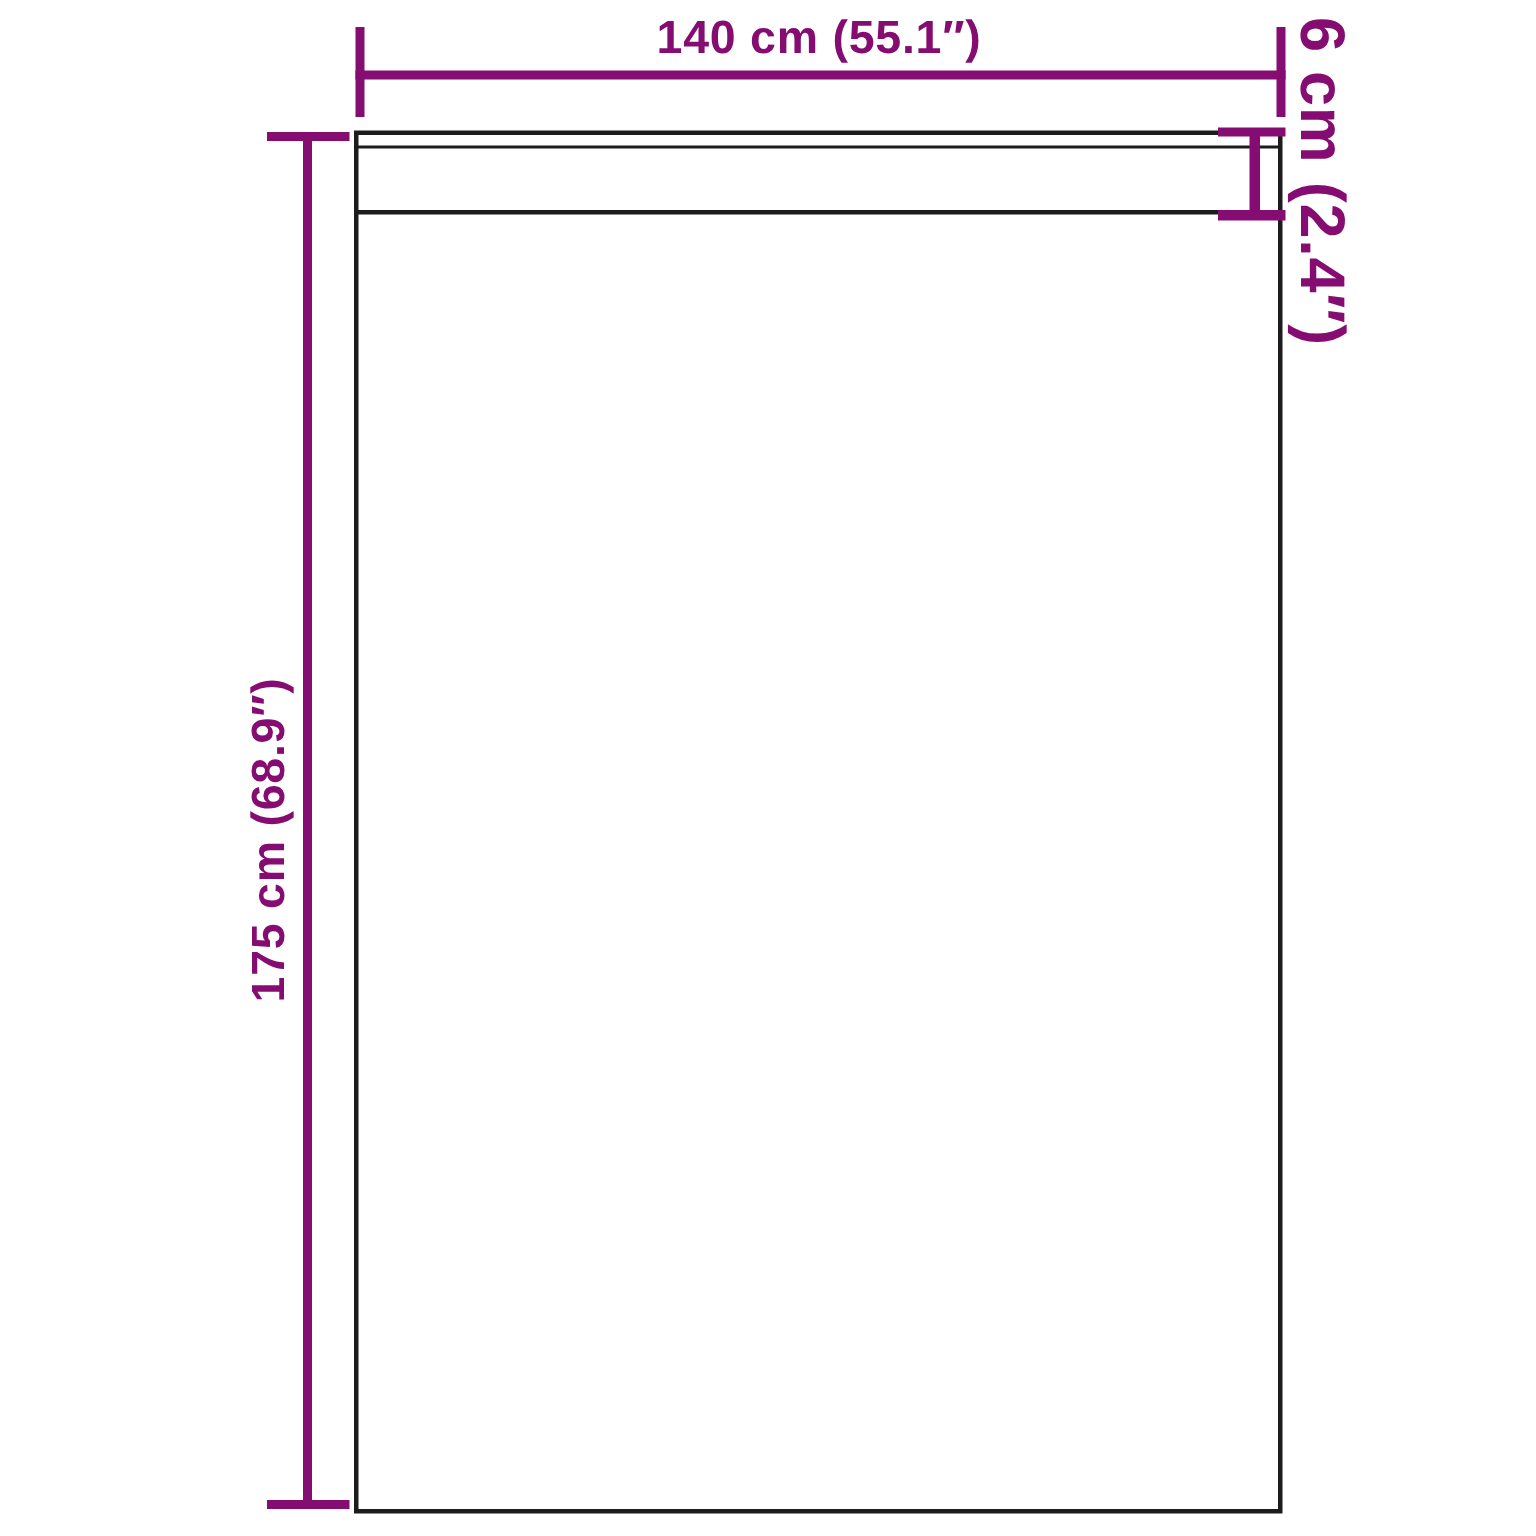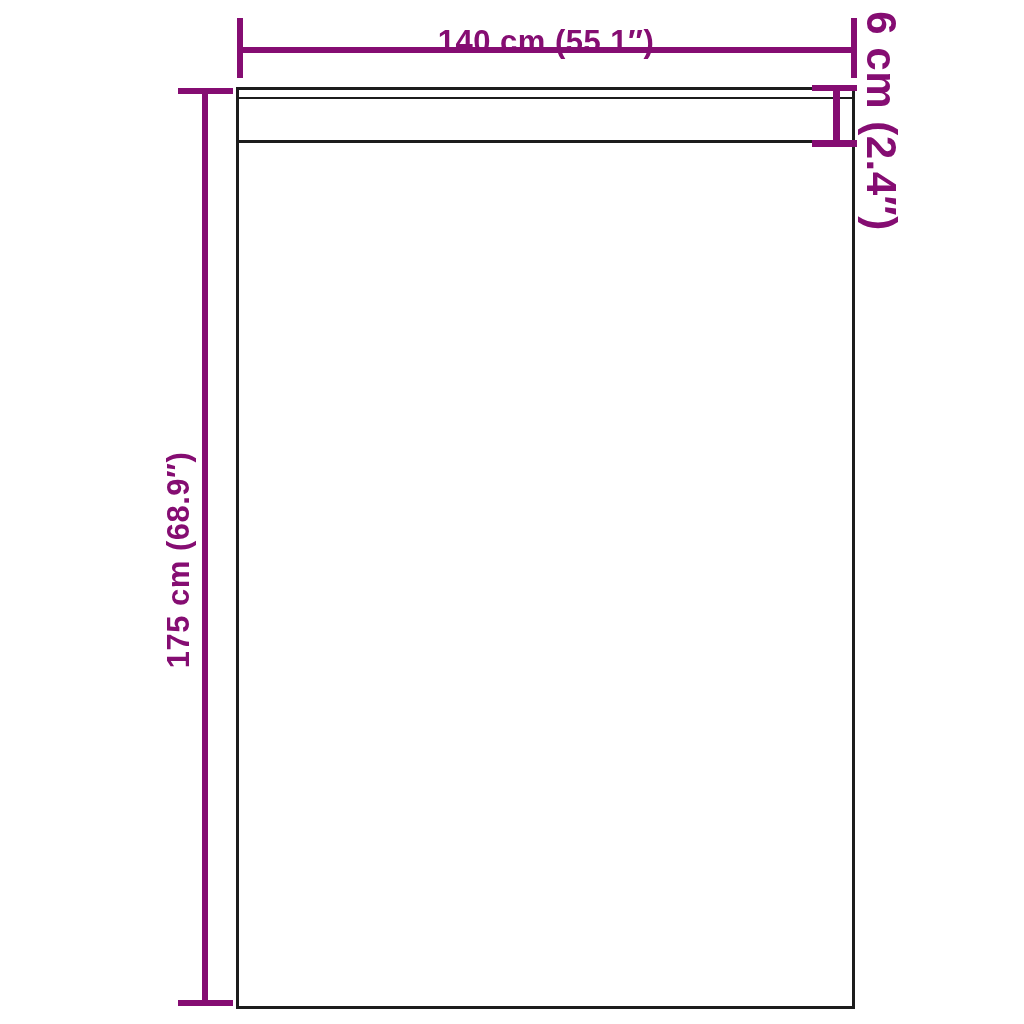--- a/index.html
+++ b/index.html
@@ -14,21 +14,21 @@
   }
   .seam{position:absolute;left:237px;width:617px;background:#1c1c1c;}
   .seam.upper{top:97px;height:2px;}
   .seam.lower{top:140px;height:3px;}
   
   .dim{position:absolute;background:#850d72;}
   .dim-label{
     position:absolute;color:#850d72;font-weight:bold;white-space:nowrap;
     letter-spacing:0.5px;
   }
-  .label-width{left:546px;top:42px;transform:translate(-50%,-50%);font-size:31px;}
+  .label-width{left:546px;top:25px;transform:translate(-50%,-50%);font-size:31px;}
   .label-height{left:179px;top:560px;transform:translate(-50%,-50%) rotate(-90deg);font-size:31px;}
   .label-hem{left:881px;top:121px;transform:translate(-50%,-50%) rotate(90deg);font-size:42px;}
   
   .w-line{left:237px;top:47px;width:620px;height:6px;}
   .w-cap-l{left:237px;top:18px;width:6px;height:60px;}
   .w-cap-r{left:851px;top:18px;width:6px;height:60px;}
   
   .h-line{left:202px;top:88px;width:6px;height:918px;}
   .h-cap-t{left:178px;top:88px;width:55px;height:6px;}
   .h-cap-b{left:178px;top:1000px;width:55px;height:6px;}

